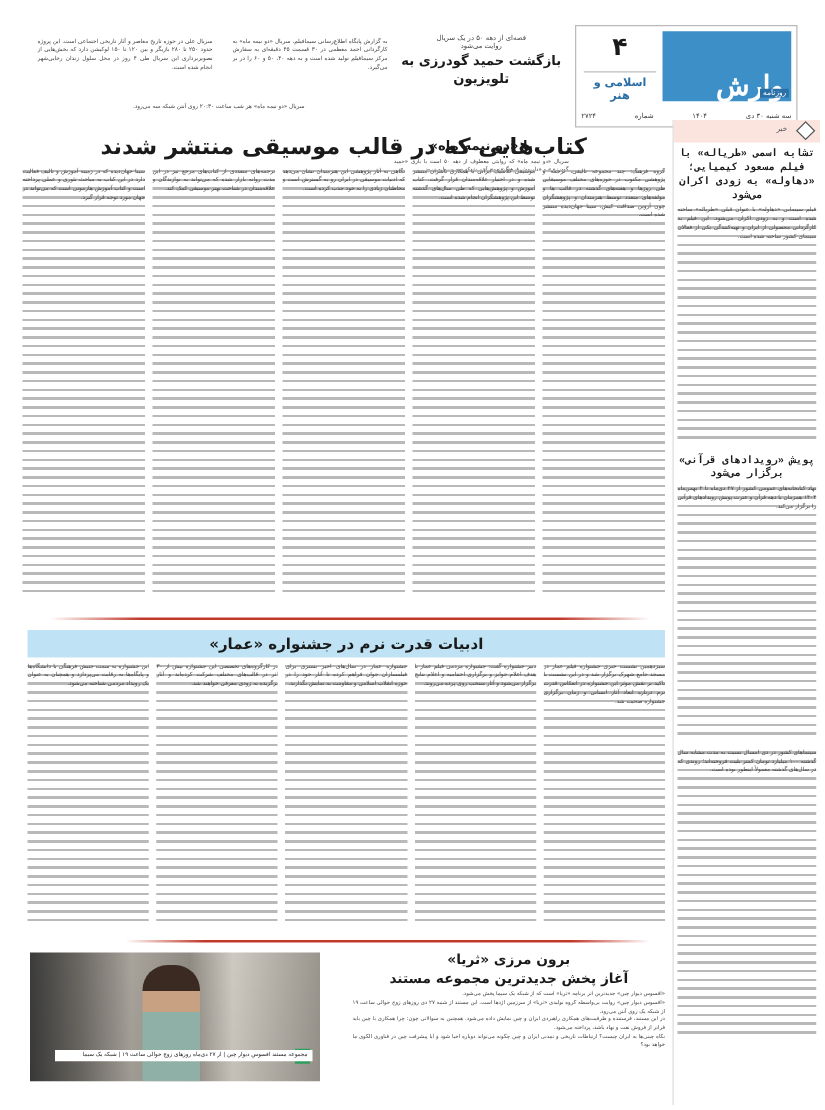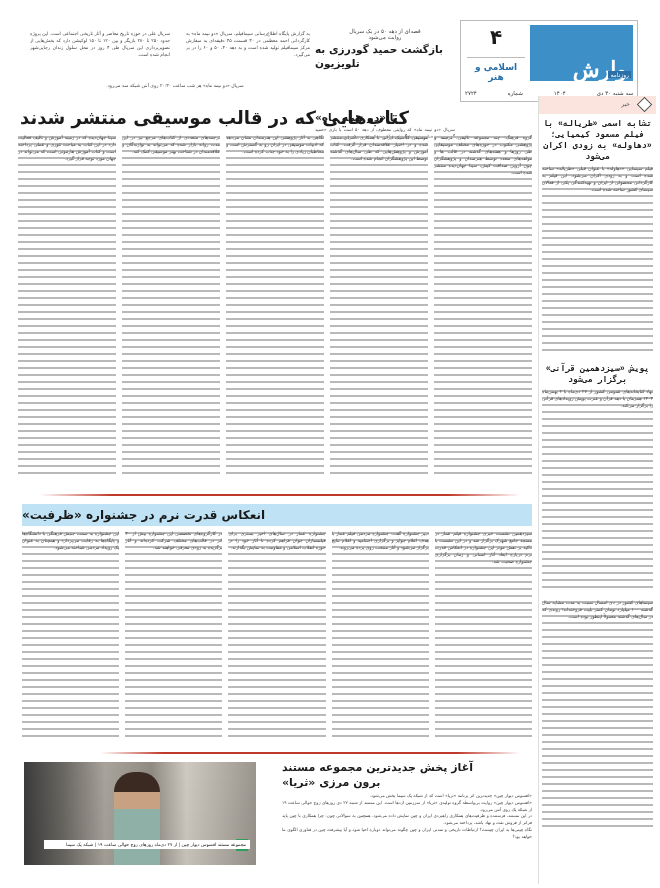--- a/index.html
+++ b/index.html
@@ -11,21 +11,21 @@
   
   .masthead { right: 22px; top: 20px; width: 178px; height: 82px; border: 1px solid #bbb; background: #fff; }
   .mast-logo { position: absolute; right: 4px; top: 4px; width: 103px; height: 56px; background: #3d8fc8; color: #fff; }
   .mast-logo .brand { position: absolute; right: 6px; top: 6px; font-family: "DejaVu Serif", serif; font-size: 22px; font-weight: bold; line-height: 44px; margin-top: 16px; }
   .mast-logo .brand-small { position: absolute; right: 2px; bottom: 3px; font-size: 6px; background: #2a6fa6; padding: 0 2px; }
   .mast-page { position: absolute; left: 6px; top: 4px; width: 58px; text-align: center; font-size: 20px; font-weight: bold; color: #1a1a1a; }
   .mast-section { position: absolute; left: 6px; top: 36px; width: 58px; text-align: center; font-size: 9px; font-weight: bold; color: #2a6fa6; border-top: 1px solid #bbb; padding-top: 4px; }
   .mast-meta { position: absolute; right: 4px; bottom: 5px; left: 4px; display: flex; justify-content: space-between; font-size: 5.5px; color: #333; }
   
   .kicker { font-size: 5.5px; color: #444; text-align: center; }
-  .h2 { font-weight: bold; text-align: left; color: #1a1a1a; }
+  .h2 { font-weight: bold; text-align: center; color: #1a1a1a; }
   .rule-red { height: 2px; background: linear-gradient(to left, transparent, #c0392b 15%, #c0392b 85%, transparent); }
   .box-blue { background: #bfe3f5; }
   .sidebar { right: 4px; top: 96px; width: 118px; height: 788px; border-left: 1px solid #ddd; }
   .tag-bar { height: 18px; background: #fbe3de; position: relative; }
   .diamond { position: absolute; right: 6px; top: 3px; width: 11px; height: 11px; border: 1.5px solid #555; transform: rotate(45deg); background: #fff; }
   .tag-label { position: absolute; right: 26px; top: 4px; font-size: 6px; color: #555; }
   .sb-title { font-size: 8.2px; font-weight: bold; text-align: center; line-height: 11px; color: #1a1a1a; font-family: Liberation Mono, monospace; }
   .photo { background:
       linear-gradient(180deg, rgba(255,255,255,0.0) 0%, rgba(0,0,0,0.05) 100%),
       linear-gradient(90deg, #3b3b3b 0%, #6d6a65 18%, #a8a39b 35%, #8f8a82 55%, #cfcac1 70%, #9a958d 100%); overflow: hidden; }
@@ -67,35 +67,35 @@
   <div class="txt col-fill" style="flex:1;">گروه فرهنگ: چند مجموعه تالیفی، ترجمه و پژوهشی مکتوب در حوزه‌های مختلف موسیقایی طی روزها و هفته‌های گذشته در قالب ها و مولفه‌های متعدد توسط هنرمندان و پژوهشگران چون آروین صداقت کیش، سینا جهان‌دیده منتشر شده است.</div>
   <div class="txt col-fill" style="flex:1;">موسیقی کلاسیک ایرانی با همکاری ناشران منتشر شده و در اختیار علاقه‌مندان قرار گرفت. کتاب آموزش و پژوهش‌هایی که طی سال‌های گذشته توسط این پژوهشگران انجام شده است.</div>
   <div class="txt col-fill" style="flex:1;">نگاهی به آثار پژوهشی این هنرمندان نشان می‌دهد که ادبیات موسیقی در ایران رو به گسترش است و مخاطبان زیادی را به خود جذب کرده است.</div>
   <div class="txt col-fill" style="flex:1;">ترجمه‌های متعددی از کتاب‌های مرجع نیز در این مدت روانه بازار شده که می‌تواند به نوازندگان و علاقه‌مندان در شناخت بهتر موسیقی کمک کند.</div>
   <div class="txt col-fill" style="flex:1;">سینا جهان‌دیده که در زمینه آموزش و تالیف فعالیت دارد در این کتاب به مباحث تئوری و عملی پرداخته است و کتاب آموزش هارمونی است که می‌تواند در جهان مورد توجه قرار گیرد.</div>
 </div>
 
 <div class="abs rule-red" style="right:140px; left:40px; top:494px;"></div>
 
 <div class="abs box-blue" style="right:128px; left:22px; top:504px; height:22px;">
-  <div class="h2" style="font-size:12px; line-height:22px;">انعکاس قدرت نرم در جشنواره «ظرفیت»</div>
+  <div class="h2" style="font-size:12px; line-height:22px;">ادبیات قدرت نرم در جشنواره «عمار»</div>
 </div>
 <div class="abs" style="right:128px; top:530px; width:510px; height:210px; display:flex; gap:6px;">
   <div class="txt col-fill" style="flex:1;">سیزدهمین نشست خبری جشنواره فیلم عمار در مسجد جامع شهرک برگزار شد و در این نشست با تاکید بر نقش موثر این جشنواره در انعکاس قدرت نرم درباره ابعاد آثار انسانی و زمان برگزاری جشنواره صحبت شد.</div>
   <div class="txt col-fill" style="flex:1;">دبیر جشنواره گفت: جشنواره مردمی فیلم عمار با هدف اعلام جوایز و برگزاری اختتامیه و اعلام نتایج برگزار می‌شود و آثار منتخب روی پرده می‌روند.</div>
   <div class="txt col-fill" style="flex:1;">جشنواره عمار در سال‌های اخیر بستری برای فیلمسازان جوان فراهم کرده تا آثار خود را در حوزه انقلاب اسلامی و مقاومت به نمایش بگذارند.</div>
   <div class="txt col-fill" style="flex:1;">در کارگروه‌های تخصصی این جشنواره بیش از ۳۰ اثر در قالب‌های مختلف شرکت کرده‌اند و آثار برگزیده به زودی معرفی خواهند شد.</div>
   <div class="txt col-fill" style="flex:1;">این جشنواره به سمت جنبش فرهنگی با دانشگاه‌ها و پایگاه‌ها به رقابت می‌پردازد و همچنان به عنوان یک رویداد مردمی شناخته می‌شود.</div>
 </div>
 
 <div class="abs rule-red" style="right:140px; left:100px; top:752px;"></div>
 
 <div class="abs" style="right:128px; top:760px; width:250px;">
+  <div class="h2" style="font-size:11px; line-height:15px;">برون مرزی «ثریا»</div>
   <div class="h2" style="font-size:11px; line-height:15px;">آغاز پخش جدیدترین مجموعه مستند</div>
-  <div class="h2" style="font-size:11px; line-height:15px;">برون مرزی «ثریا»</div>
   <div class="txt" style="margin-top:3px; font-size:4.3px; line-height:6.8px;">«افسوس دیوار چین» جدیدترین اثر برنامه «ثریا» است که از شبکه یک سیما پخش می‌شود.</div>
   <div class="txt" style="font-size:4.3px; line-height:6.8px;">«افسوس دیوار چین» روایت بی‌واسطه گروه تولیدی «ثریا» از سرزمین اژدها است. این مستند از شنبه ۲۷ دی روزهای زوج حوالی ساعت ۱۹ از شبکه یک روی آنتن می‌رود.</div>
   <div class="txt" style="font-size:4.3px; line-height:6.8px;">در این مستند، فرستنده و ظرفیت‌های همکاری راهبردی ایران و چین نمایش داده می‌شود. همچنین به سوالاتی چون: چرا همکاری با چین باید فراتر از فروش نفت و نهاد باشد، پرداخته می‌شود.</div>
   <div class="txt" style="font-size:4.3px; line-height:6.8px;">نگاه چینی‌ها به ایران چیست؟ ارتباطات تاریخی و تمدنی ایران و چین چگونه می‌تواند دوباره احیا شود و آیا پیشرفت چین در فناوری الگوی ما خواهد بود؟</div>
 </div>
 
 <div class="abs photo" style="left:24px; top:762px; width:232px; height:103px;">
   <div class="abs" style="left:90px; top:10px; width:46px; height:93px; border-radius:20px 20px 0 0; background:linear-gradient(180deg,#3a2a22 0 22%,#c8a183 22% 40%,#8fb0a6 40% 100%);"></div>
   <div class="caption-badge"></div>
   <div class="caption-bar">مجموعه مستند افسوس دیوار چین | از ۲۷ دی‌ماه روزهای زوج حوالی ساعت ۱۹ | شبکه یک سیما</div>
@@ -104,19 +104,19 @@
 <div class="abs sidebar">
   <div class="tag-bar">
     <span class="diamond"></span>
     <span class="tag-label">خبر</span>
   </div>
   <div style="padding:4px 3px;">
     <div class="sb-title">تشابه اسمی «طریاله» با فیلم مسعود کیمیایی؛ «دهاوله» به زودی اکران می‌شود</div>
     <div class="txt col-fill" style="height:190px; margin-top:3px;">فیلم سینمایی «دهاوله» با عنوان قبلی «طریاله» ساخته شده است و به زودی اکران می‌شود. این فیلم به کارگردانی محصولی از ایران و تهیه‌کنندگی یکی از فعالان سینمای کشور ساخته شده است.</div>
   </div>
   <div style="padding:4px 3px;">
-    <div class="sb-title">پویش «سیزدهمین قرآنی» برگزار می‌شود</div>
+    <div class="sb-title">پویش «رویدادهای قرآنی» برگزار می‌شود</div>
     <div class="txt col-fill" style="height:200px; margin-top:3px;">نهاد کتابخانه‌های عمومی کشور از ۲۷ دی‌ماه تا ۲ بهمن‌ماه ۱۴۰۴ همزمان با دهه قرآن و عترت پویش رویدادهای قرآنی را برگزار می‌کند.</div>
   </div>
   <div style="padding:4px 3px;">
     <div class="txt col-fill" style="height:230px; margin-top:3px;">سینماهای کشور در دی امسال نسبت به مدت مشابه سال گذشته ۱۰۰ میلیارد تومان کمتر بلیت فروخته‌اند؛ روندی که در سال‌های گذشته معمولاً اینطور بوده است.</div>
   </div>
 </div>
 
 </body></html>

